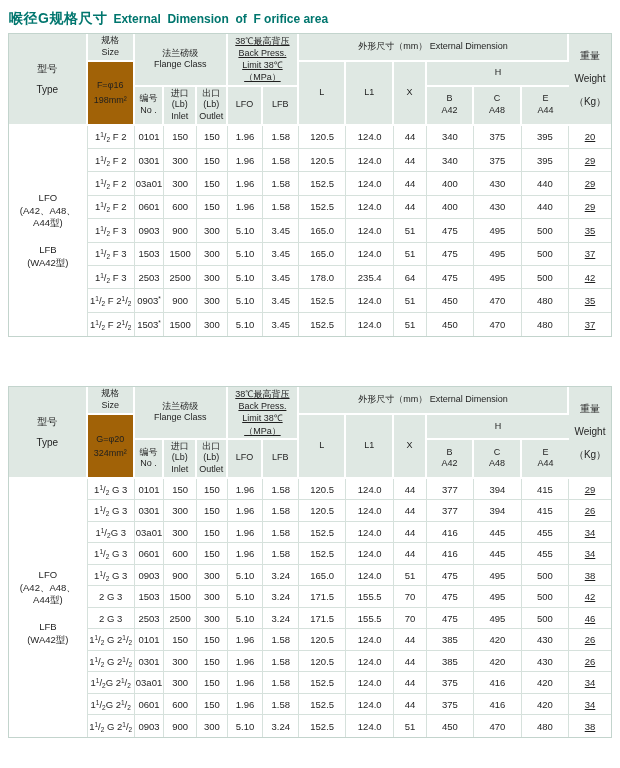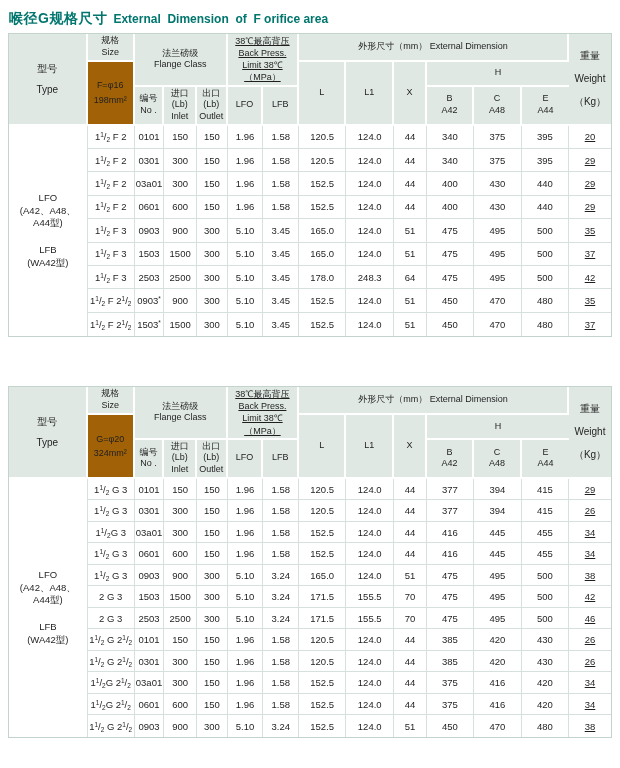--- a/index.html
+++ b/index.html
@@ -220,21 +220,21 @@
               <td>37</td>
             </tr>
             <tr>
               <td>1<sup>1</sup>/<sub>2</sub> F 3</td>
               <td>2503</td>
               <td>2500</td>
               <td>300</td>
               <td>5.10</td>
               <td>3.45</td>
               <td>178.0</td>
-              <td>248.3</td>
+              <td>235.4</td>
               <td>64</td>
               <td>475</td>
               <td>495</td>
               <td>500</td>
               <td>42</td>
             </tr>
             <tr>
               <td>1<sup>1</sup>/<sub>2</sub> F 2<sup>1</sup>/<sub>2</sub></td>
               <td>0903<sup>*</sup></td>
               <td>900</td>

